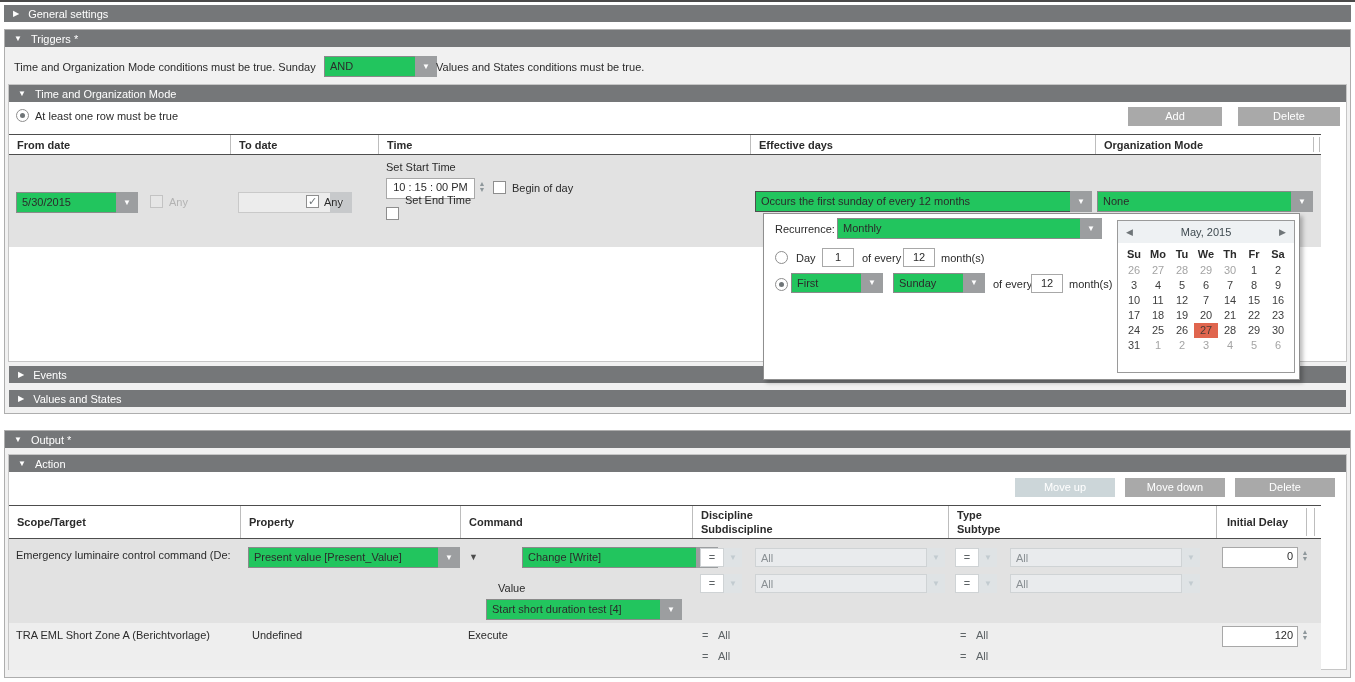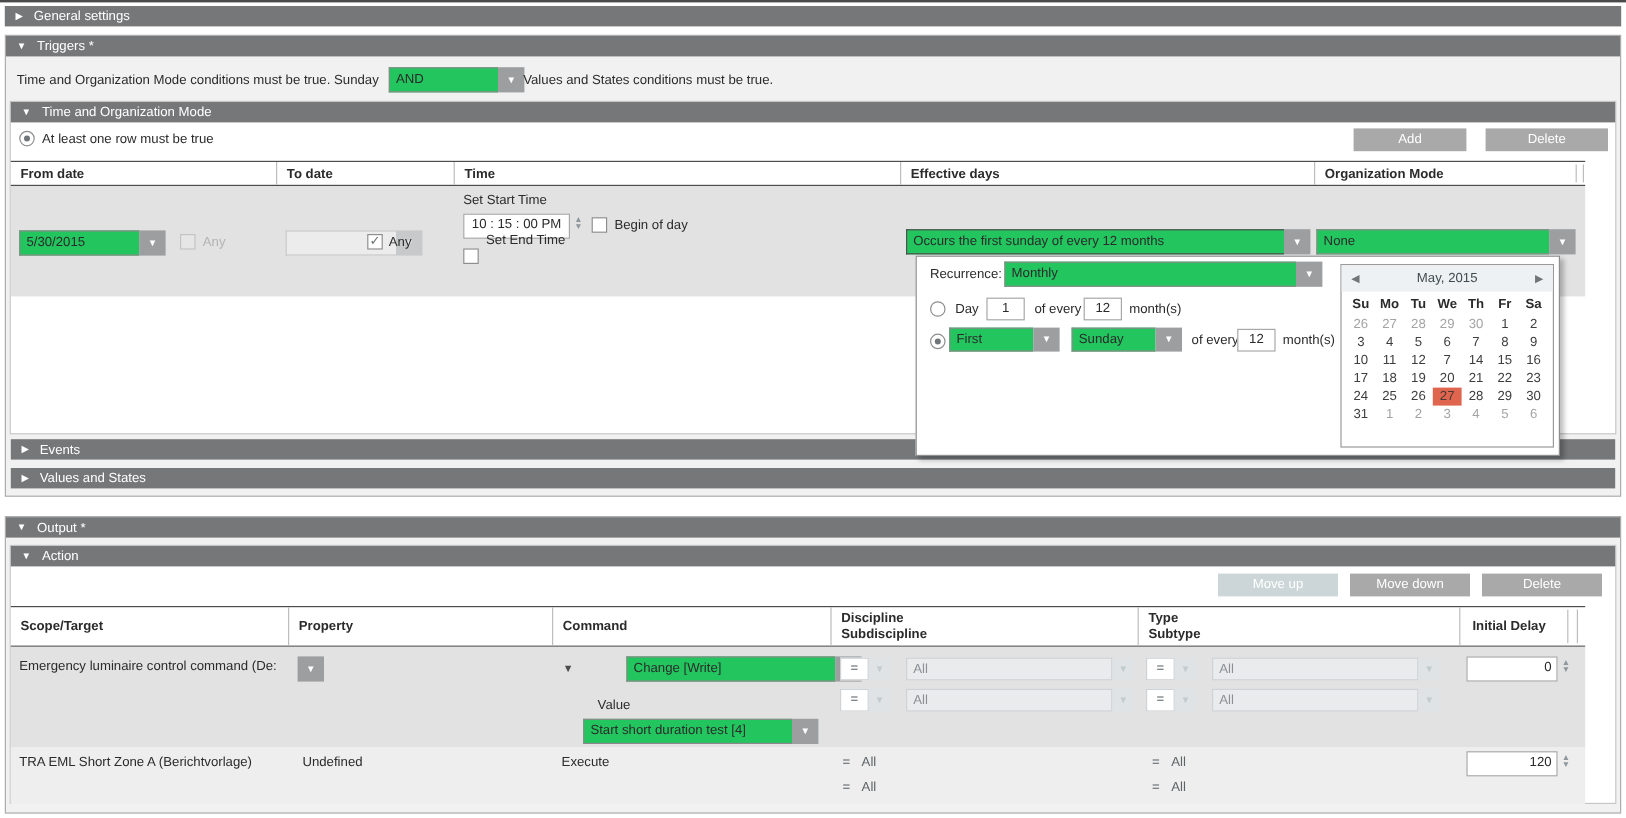--- a/index.html
+++ b/index.html
@@ -286,20 +286,21 @@
       <div style="margin-top:2px;">Subtype</div>
     </div>
     <div class="hcell" style="left:1207px; width:90px; padding-top:10px; padding-left:10px;">Initial Delay</div>
     <div class="sep2" style="left:1297px;"></div>
     <div class="sep2" style="left:1305px;"></div>
   </div>
 
   <div class="rowbg" style="left:9px; top:537px; width:1312px; height:84px; background:#e2e2e2;"></div>
   <span class="lbl" style="left:16px; top:547px;">Emergency luminaire control command (De:</span>
   <div class="combo" style="left:248px; top:545px; width:212px;">
+    <span class="val">Present value [Present_Value]</span>
     <span class="dda">▼</span>
   </div>
   <span class="exp" style="left:469px; top:550px;">▼</span>
   <div class="combo" style="left:486px; top:545px; width:196px;margin-left:36px;">
     <span class="val">Change [Write]</span>
     <span class="dda">▼</span>
   </div>
   <span class="lbl" style="left:498px; top:580px;">Value</span>
   <div class="combo" style="left:486px; top:597px; width:196px;">
     <span class="val">Start short duration test [4]</span>

